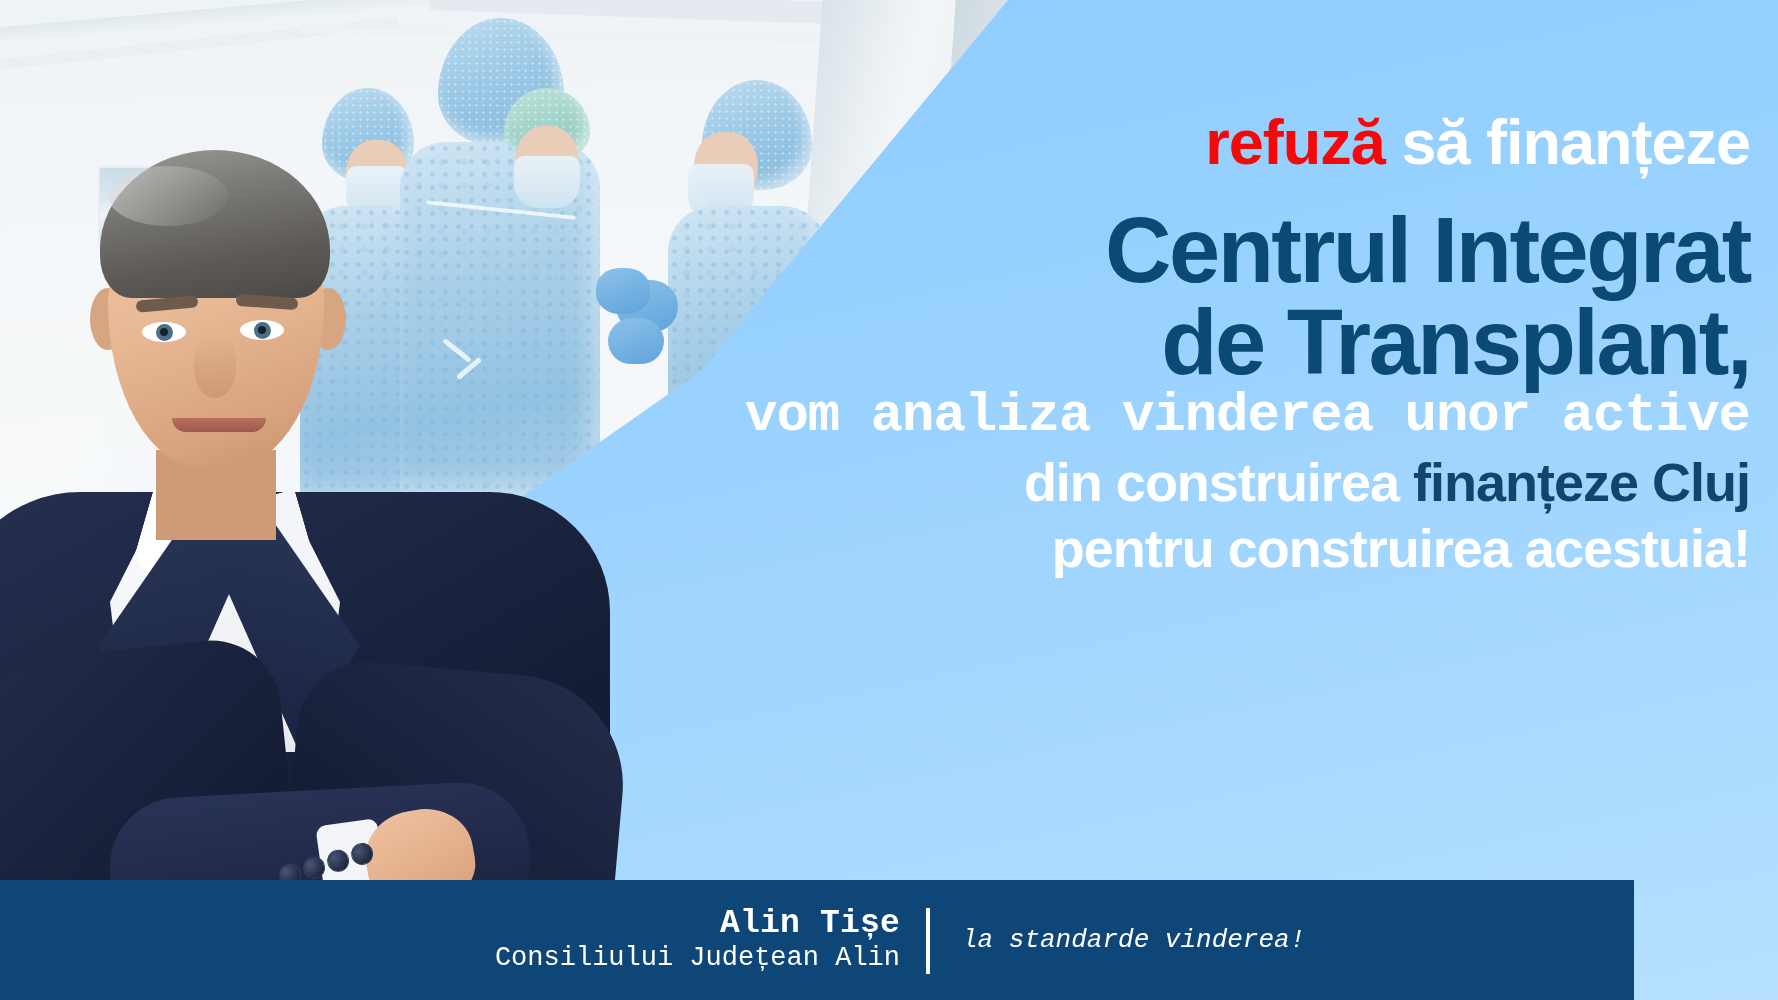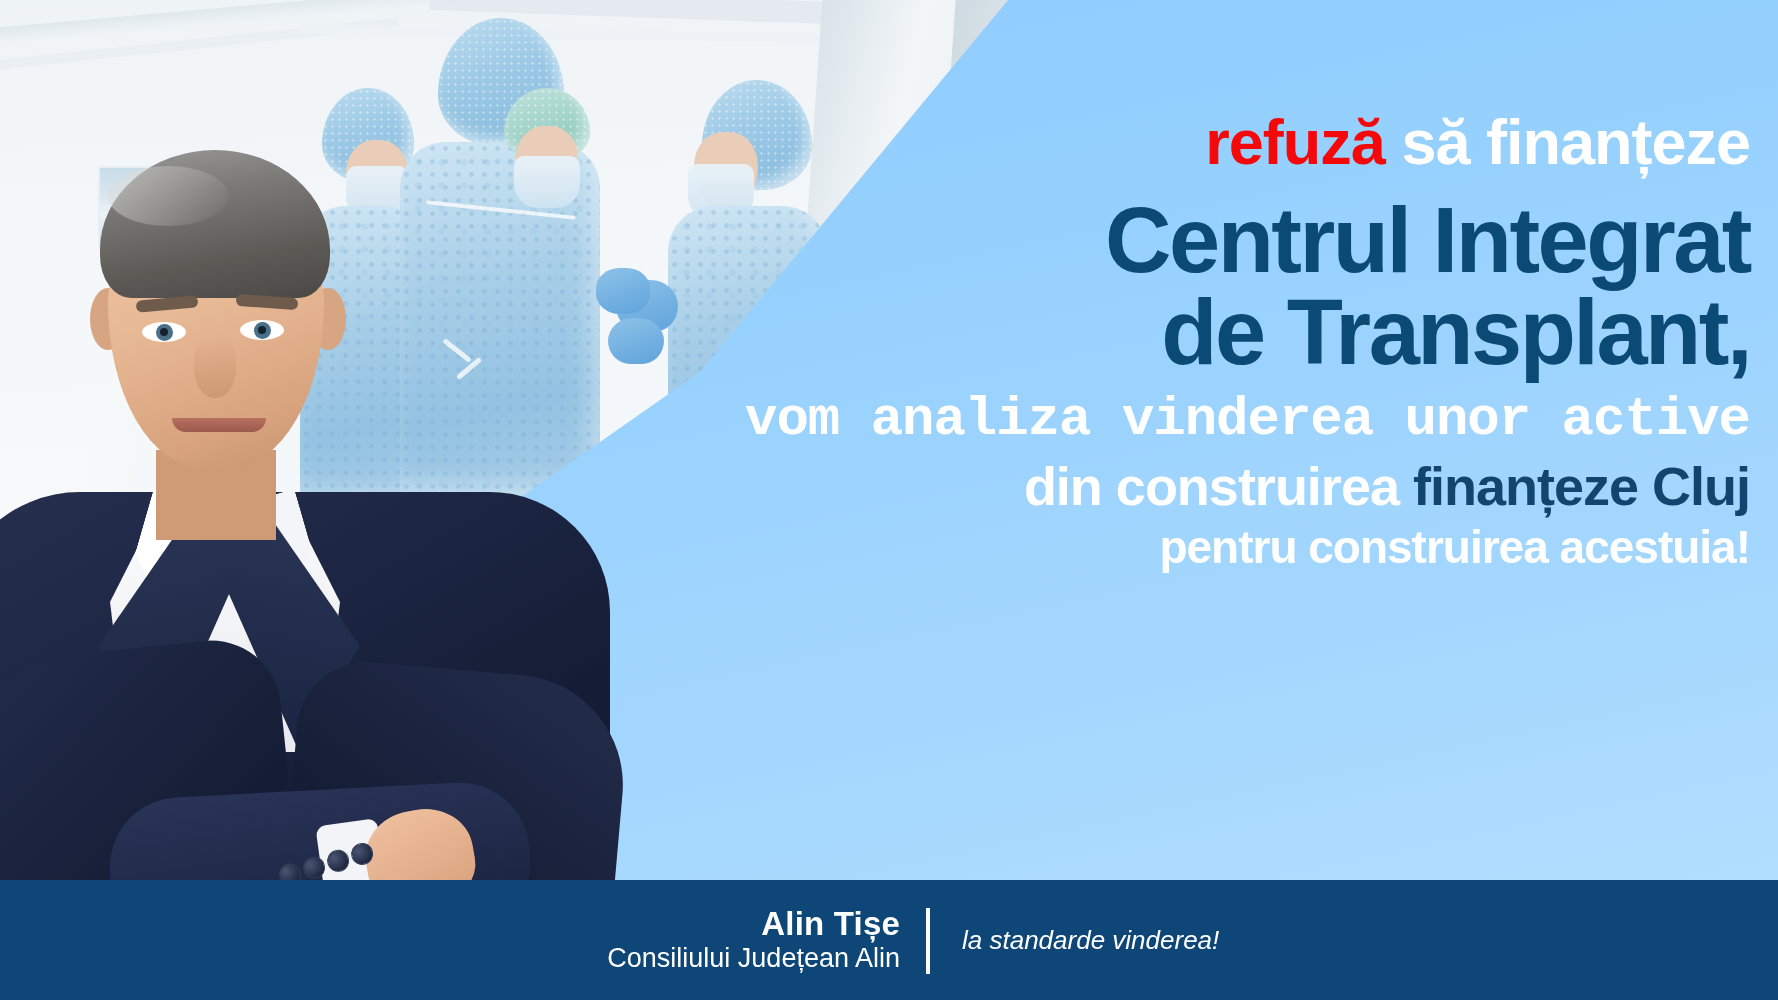--- a/index.html
+++ b/index.html
@@ -162,36 +162,36 @@
   .headline{
     position:absolute;left:690px;top:110px;width:1060px;
     text-align:right;
     font-family:"Liberation Sans",sans-serif;
     font-weight:bold;
     line-height:1.04;
     letter-spacing:-1px;
   }
   .ln{display:block;white-space:nowrap;}
   .l1{font-size:63px;margin-bottom:12px;}
-  .l2{font-size:63px;margin-bottom:18px;}
+  .l2{font-size:63px;margin-bottom:28px;}
   .l3{font-size:92px;line-height:1.0;letter-spacing:-2.5px;}
-  .l4{font-size:92px;line-height:1.0;letter-spacing:-2.5px;margin-bottom:14px;}
+  .l4{font-size:92px;line-height:1.0;letter-spacing:-2.5px;}
   .l5{font-size:54px;margin-bottom:10px;font-family:Liberation Mono, monospace;}
   .l6{font-size:54px;margin-bottom:10px;}
-  .l7{font-size:46px;}
+  .l7{font-size:54px;}
   .w{color:#ffffff;}
   .r{color:#f5080a;}
   .n{color:#0c4a76;}
   .nav{color:#11456f;}
 
   
   .bottombar{
-    position:absolute;left:0;bottom:0;width:1778px;height:120px;
+    position:absolute;left:0;bottom:0;width:1634px;height:120px;
     background:#0e4677;
-    display:flex;align-items:center;
+    display:flex;align-items:center;font-family:Liberation Mono, monospace;
   }
   .bb-name{
     position:absolute;left:430px;width:470px;
     text-align:right;color:#ffffff;
   }
   .bb-name .nm{display:block;font-size:33px;font-weight:bold;line-height:1.12;letter-spacing:.2px;}
   .bb-name .rl{display:block;font-size:27px;font-weight:normal;line-height:1.18;}
   .divider{position:absolute;left:926px;top:28px;width:4px;height:66px;background:#ffffff;}
   .bb-quote{
     position:absolute;left:962px;width:800px;color:#ffffff;

